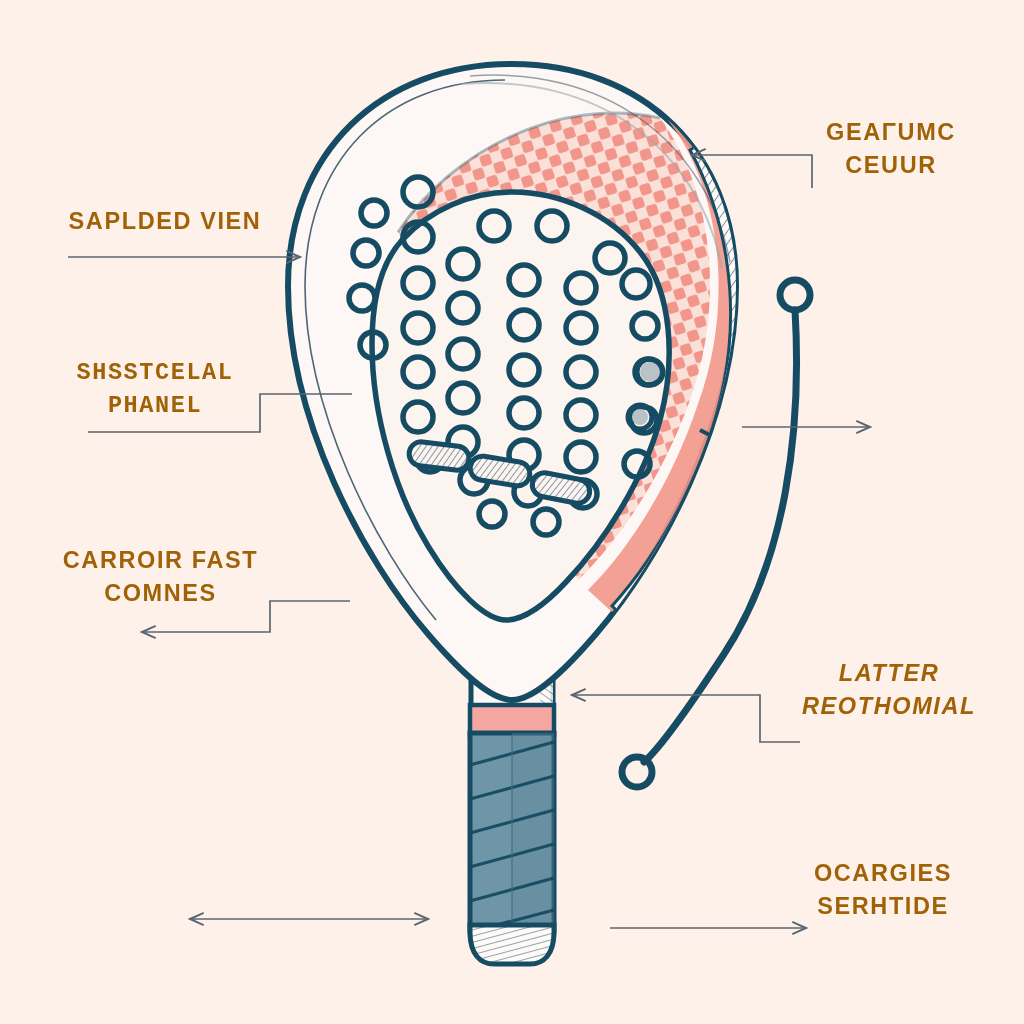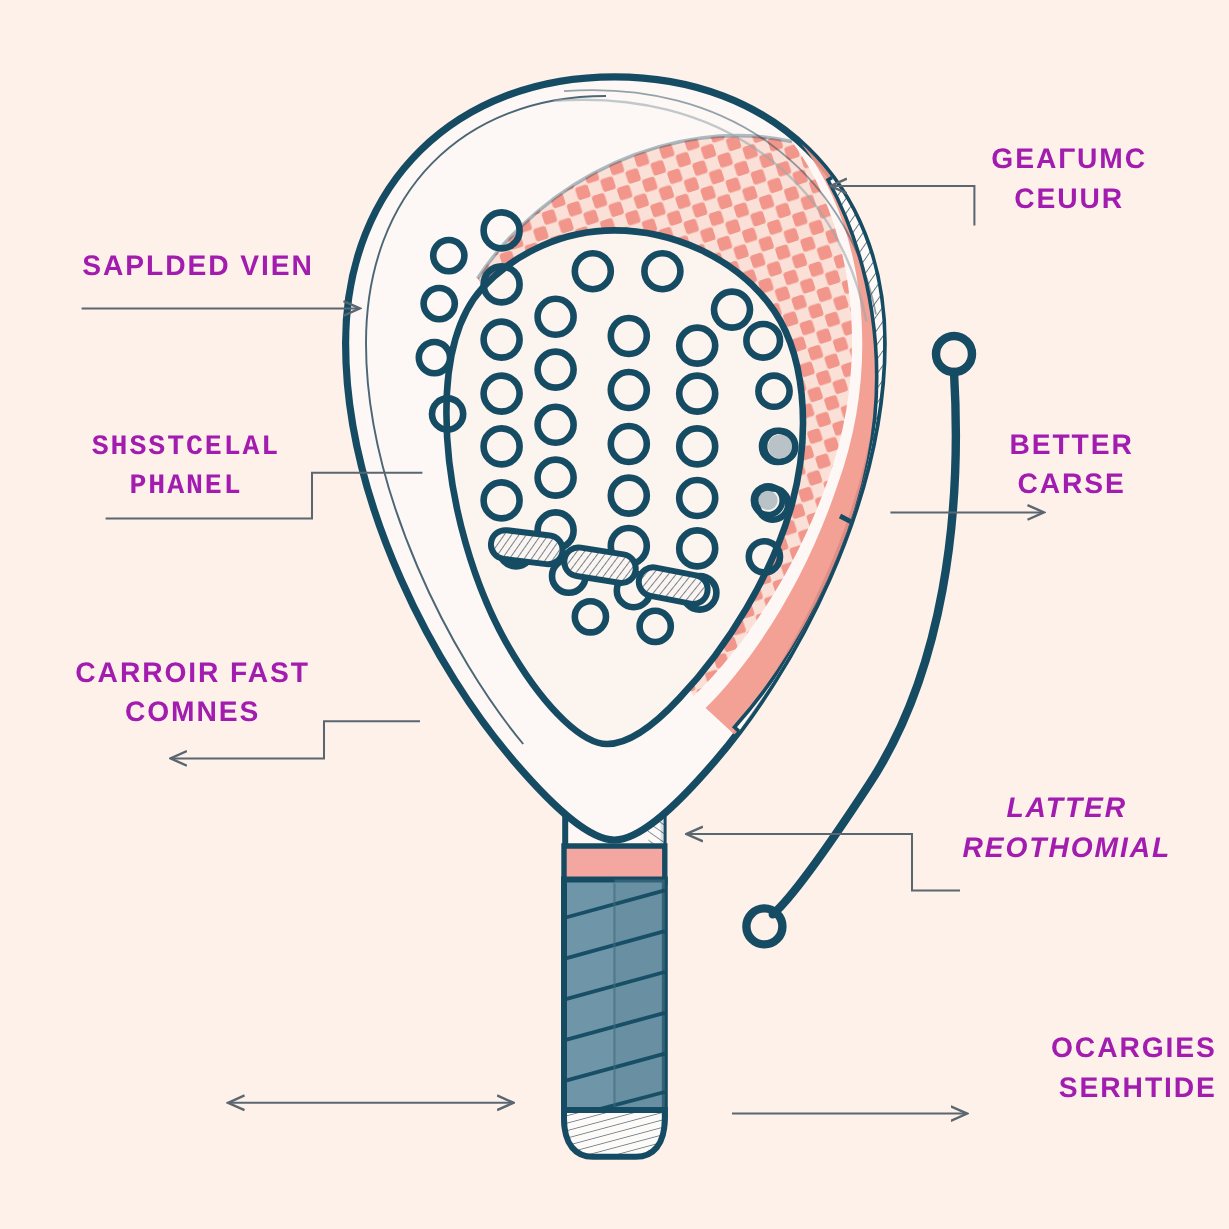--- a/index.html
+++ b/index.html
@@ -16,21 +16,21 @@
     font-family: "Liberation Sans", sans-serif;
   }
   #art {
     position: absolute;
     inset: 0;
     width: 1024px;
     height: 1024px;
   }
   .anno {
     position: absolute;
-    color: #a21caf;
+    color: #a16207;
     font-family: "Liberation Sans", sans-serif;
     font-weight: 700;
     font-size: 23.5px;
     letter-spacing: 1.6px;
     line-height: 1.42;
     text-transform: uppercase;
     white-space: pre-line;
     pointer-events: none;
   }
   .anno.left  { text-align: center; }
@@ -273,22 +273,20 @@
   <div class="anno left" style="left:30px; top:356px; width:250px;font-family:Liberation Mono, monospace;">SHSSTCELAL
 PHANEL</div>
 
   <div class="anno left" style="left:33px; top:544px; width:255px;">CARROIR FAST
 COMNES</div>
 
 
   <div class="anno right" style="left:766px; top:116px; width:250px;">GEAΓUMC
 CEUUR</div>
 
-  <div class="anno right" style="left:768px; top:354px; width:250px;">BETTER
-CARSE</div>
 
   <div class="anno right" style="left:758px; top:657px; width:262px;font-style:italic;">LATTER
 REOTHOMIAL</div>
 
-  <div class="anno right" style="left:752px; top:857px; width:262px;text-align:right;">OCARGIES
+  <div class="anno right" style="left:752px; top:857px; width:262px;">OCARGIES
 SERHTIDE</div>
 
 </div>
 
 </body></html>

